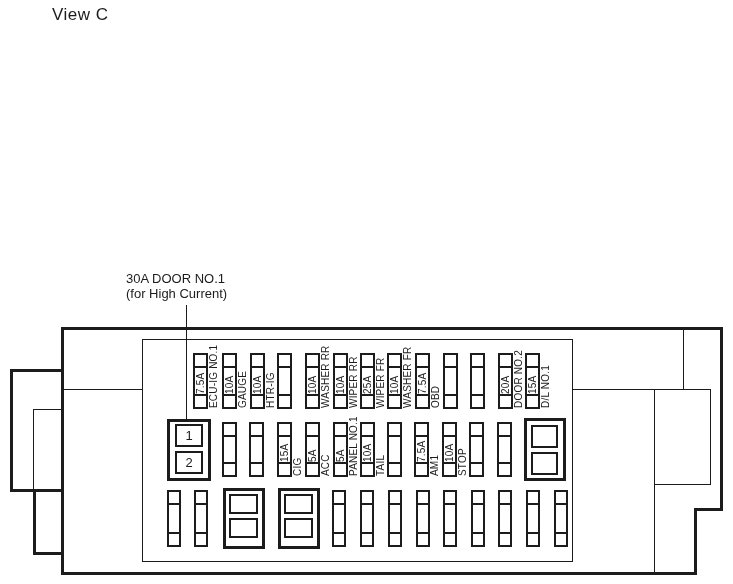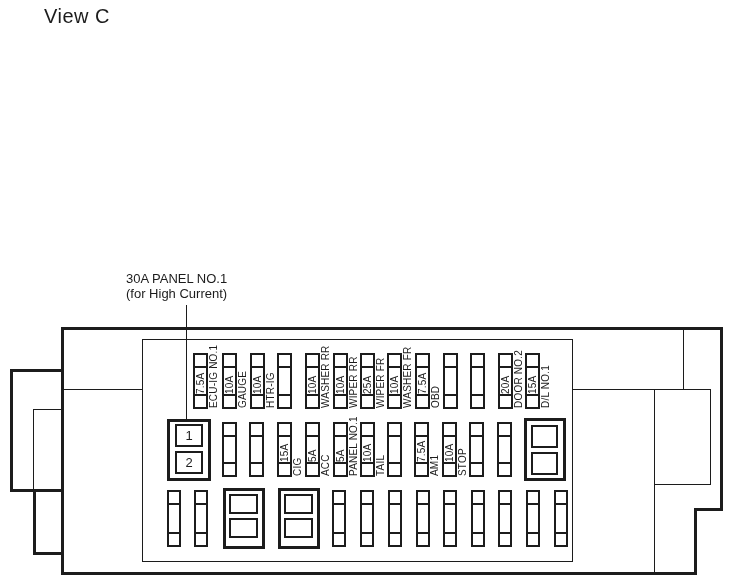--- a/index.html
+++ b/index.html
@@ -1,21 +1,21 @@
 <!DOCTYPE html>
 <html><head>
 <meta charset="utf-8">
 <style>
   html,body{margin:0;padding:0;background:#fff;}
   .canvas{position:relative;width:733px;height:584px;background:#fff;overflow:hidden;
           font-family:"Liberation Sans",sans-serif;color:#1c1c1c;}
   .ln{position:absolute;background:#1c1c1c;}
   .thinbox{position:absolute;box-sizing:border-box;border:1px solid #1c1c1c;background:transparent;}
   .thickbox{position:absolute;box-sizing:border-box;border:3px solid #1c1c1c;background:transparent;}
-  .title{position:absolute;left:44px;top:5px;font-size:20px;letter-spacing:.5px;white-space:nowrap;}
+  .title{position:absolute;left:52px;top:5px;font-size:17px;letter-spacing:.5px;white-space:nowrap;}
   .callout{position:absolute;left:126px;top:271px;font-size:13px;line-height:15px;white-space:nowrap;}
   .fuse{position:absolute;box-sizing:border-box;border:2px solid #1c1c1c;width:15px;height:56px;background:#fff;}
   .fuse.mid{height:55px;}
   .fuse.w14{width:14px;height:57px;}
   .fuse i{position:absolute;left:0;right:0;height:2px;background:#1c1c1c;display:block;}
   .fuse i.d1{top:11px;}
   .fuse i.d2{bottom:11px;}
   .amp{position:absolute;left:50%;margin-left:5px;bottom:13px;transform-origin:0 100%;
        transform:rotate(-90deg);font-size:10px;line-height:10px;white-space:nowrap;letter-spacing:.2px;}
   .fname{position:absolute;left:100%;margin-left:13px;bottom:-1px;transform-origin:0 100%;
@@ -25,21 +25,21 @@
         align-items:center;justify-content:center;font-size:13px;background:#fff;}
 </style>
 </head>
 <body>
 
 <div class="canvas">
 
   <div class="title">View C</div>
 
   <div class="callout">
-    <div>30A PANEL NO.1</div>
+    <div>30A DOOR NO.1</div>
     <div>(for High Current)</div>
   </div>
   <div class="ln" style="left:186px;top:305px;width:1px;height:114px;"></div>
 
   <div class="ln" style="left:61px;top:327px;width:662px;height:3px;"></div>
   <div class="ln" style="left:61px;top:327px;width:3px;height:248px;"></div>
   <div class="ln" style="left:720px;top:327px;width:3px;height:184px;"></div>
   <div class="ln" style="left:694px;top:508px;width:29px;height:3px;"></div>
   <div class="ln" style="left:694px;top:508px;width:3px;height:67px;"></div>
   <div class="ln" style="left:61px;top:572px;width:636px;height:3px;"></div>

